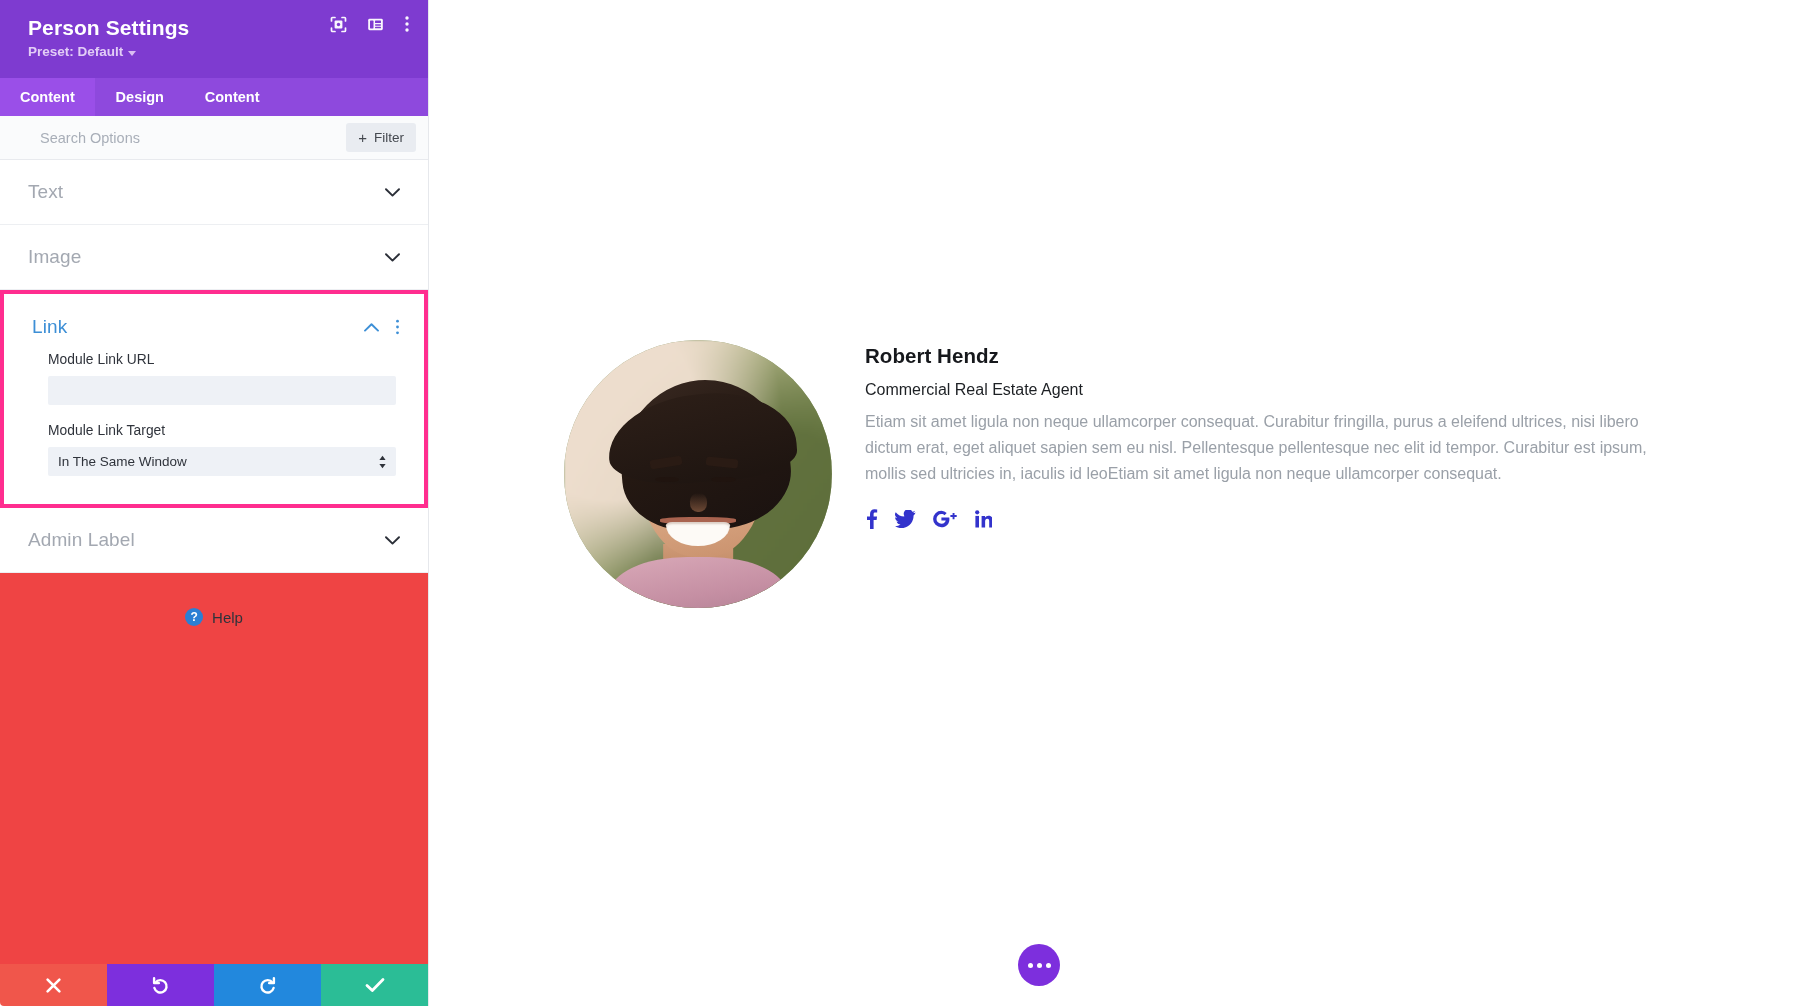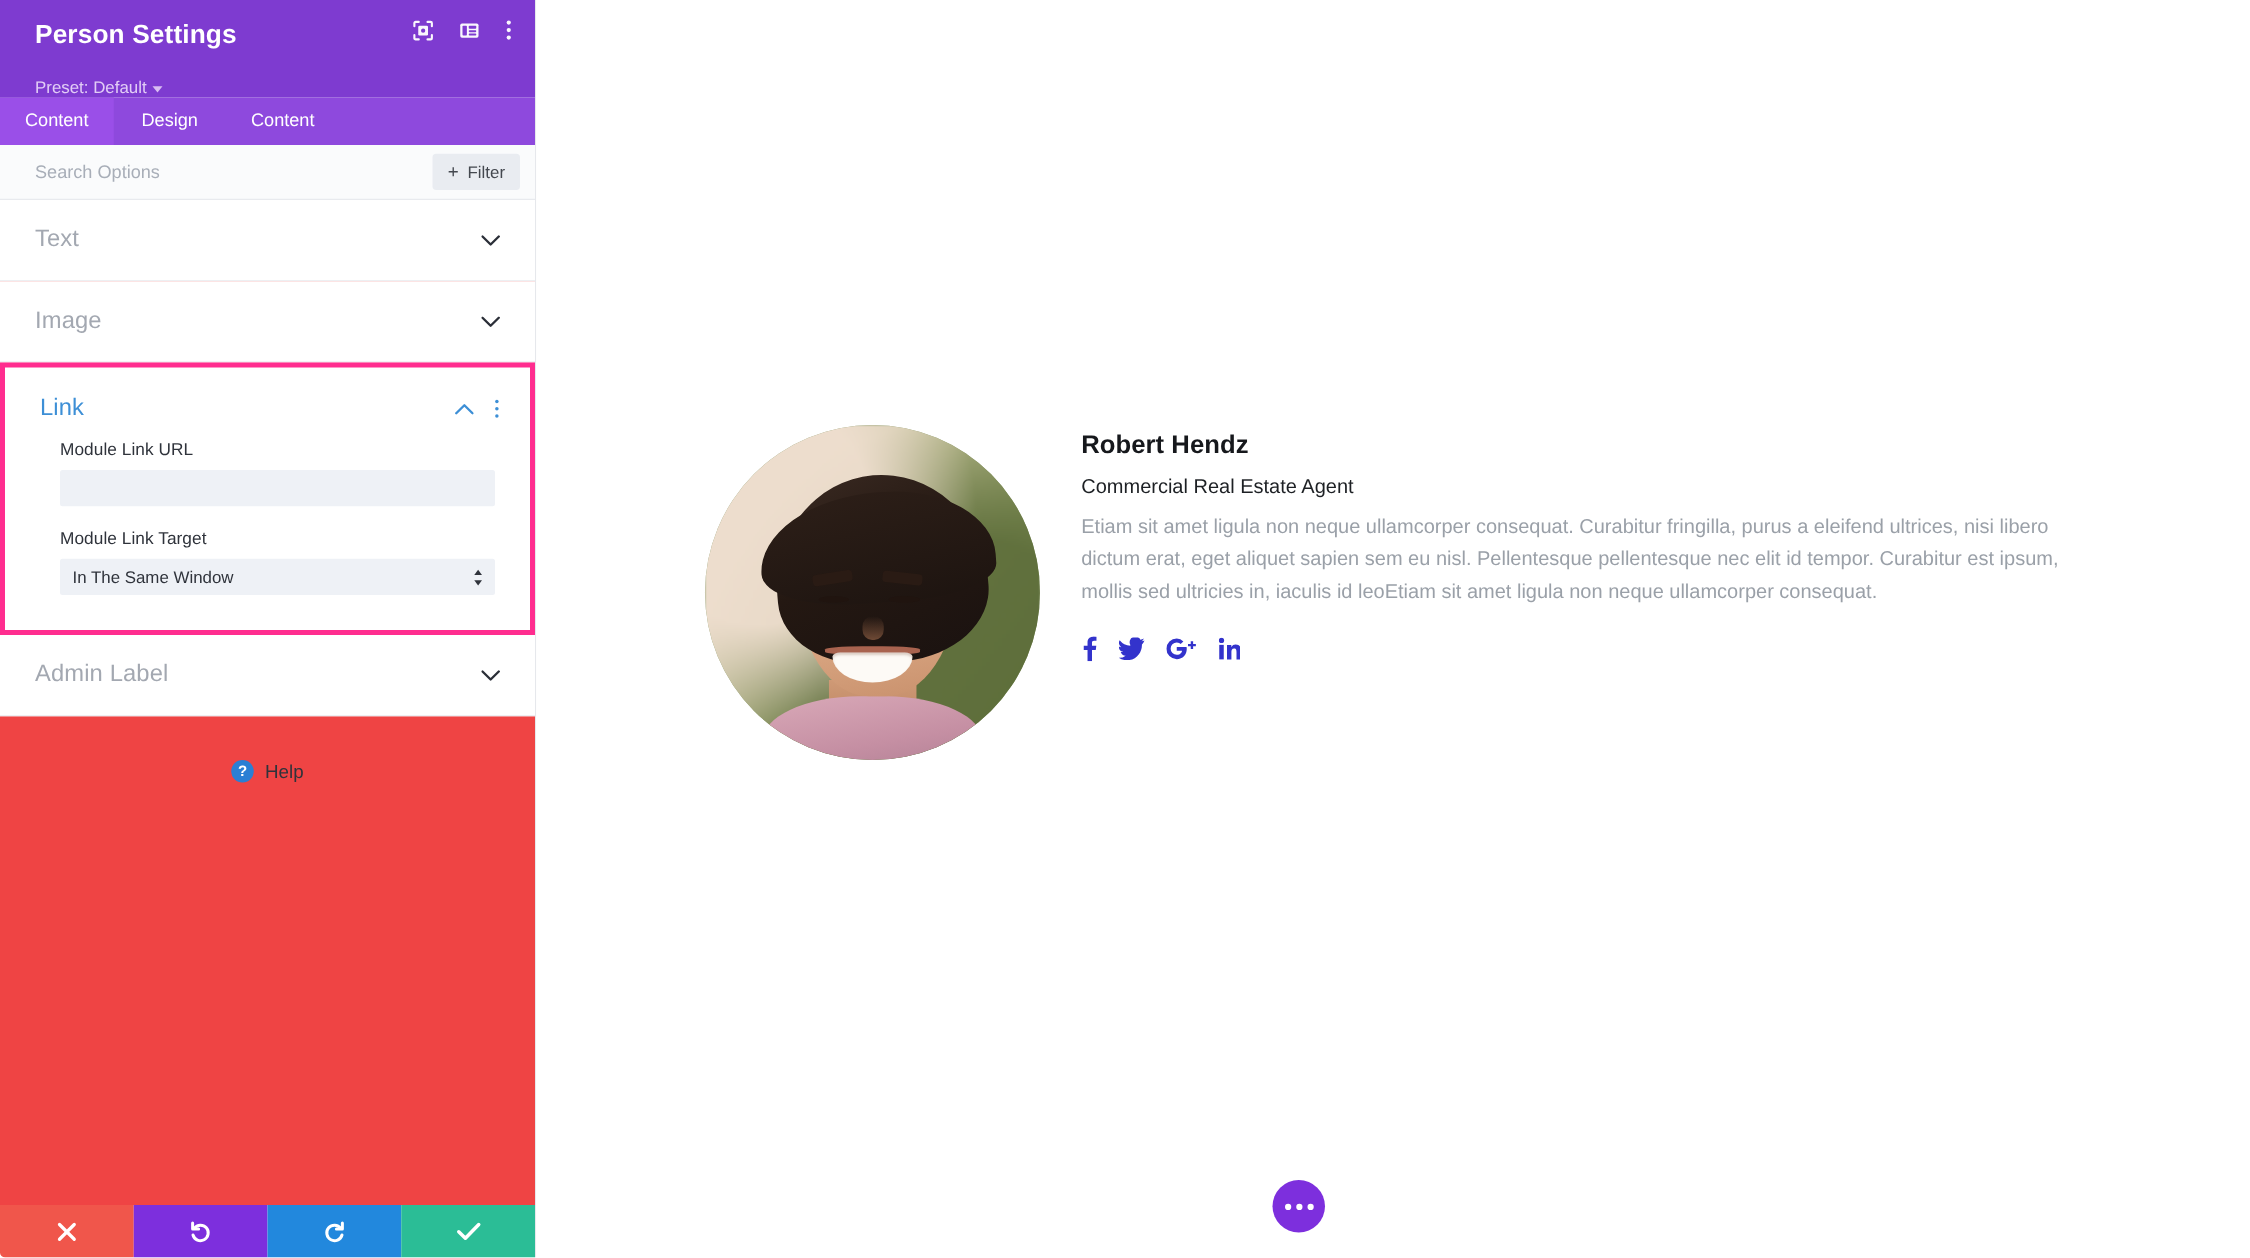--- a/index.html
+++ b/index.html
@@ -26,49 +26,49 @@
     background: #7e3bd0;
     padding: 14px 20px 12px 28px;
     position: relative;
     height: 78px;
   }
   .sb-title {
     color: #ffffff; font-size: 21px; font-weight: bold;
     letter-spacing: .1px; line-height: 28px;
   }
   .sb-preset {
-    color: #e2cdf6; font-size: 13.5px; line-height: 20px; margin-top: 18px;
-    display: inline-flex; align-items: center; gap: 5px; cursor: pointer;
+    color: #e2cdf6; font-size: 13.5px; line-height: 20px; margin-top: 0;
+    display: inline-flex; align-items: center; gap: 5px; cursor: pointer; font-weight: bold;
   }
   .caret-dn {
     width: 0; height: 0; border-left: 4px solid transparent;
     border-right: 4px solid transparent; border-top: 5px solid #d9bdf2;
     display: inline-block; margin-top: 2px;
   }
   .sb-head-icons {
     position: absolute; right: 18px; top: 15px;
     display: flex; align-items: center; gap: 20px;
   }
   .hicon { cursor: pointer; display: block; line-height: 0; opacity: .96; }
 
   
   .sb-tabs {
     display: flex; background: #8e49dd; height: 38px; align-items: stretch;
   }
   .sb-tab {
     display: flex; align-items: center; justify-content: center;
-    color: #ffffff; font-size: 14.5px; font-weight: normal; cursor: pointer;
+    color: #ffffff; font-size: 14.5px; font-weight: bold; cursor: pointer;
     padding: 0 20px; min-width: 90px;
   }
   .sb-tab.active { background: #9a4fe8; }
 
   
   .sb-search {
     height: 44px; background: #fafbfc; border-bottom: 1px solid #e8eaee;
-    display: flex; align-items: center; padding: 0 12px 0 28px;
+    display: flex; align-items: center; padding: 0 12px 0 40px;
     position: relative;
   }
   .sb-search-input {
     flex: 1; border: 0; outline: 0; background: transparent;
     font-size: 14.5px; color: #4a4f57; font-family: "Liberation Sans", sans-serif;
   }
   .sb-search-input::placeholder { color: #a8aeb8; }
   .filter-btn {
     background: #e9ecf1; border: 0; border-radius: 3px;
     font-size: 13.5px; color: #44484f; padding: 7px 12px;

